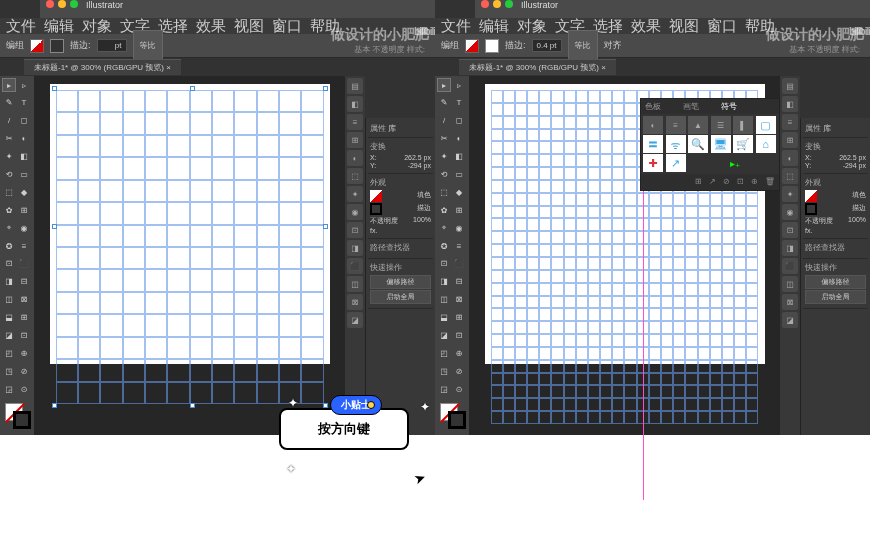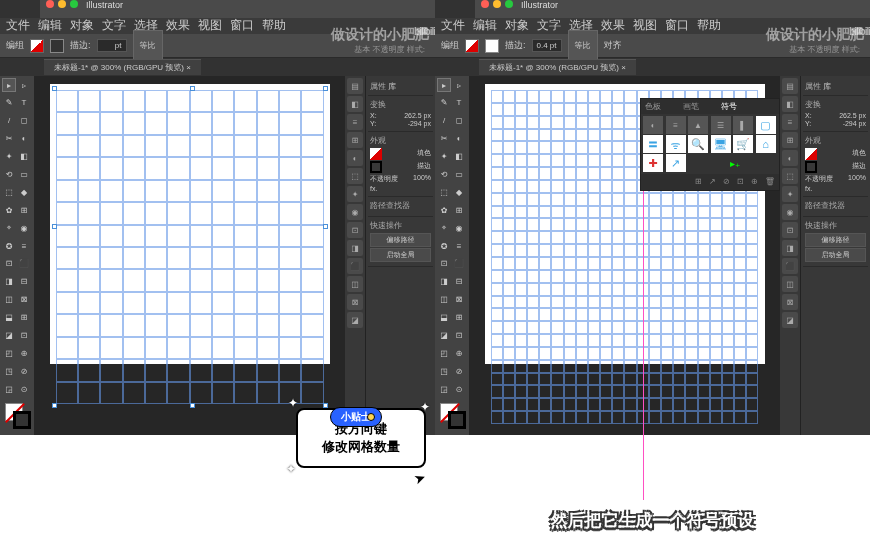--- a/index.html
+++ b/index.html
@@ -6,32 +6,32 @@
     body { width: 870px; height: 552px; background: #fff; display: flex; font-family: "Microsoft YaHei", sans-serif; font-size: 10px; color: #ccc; position: relative; }
     .panel { width: 435px; height: 552px; position: relative; overflow: hidden; }
     .app-window { width: 100%; height: 435px; background: #323232; position: relative; }
     .titlebar { height: 18px; background: #4a4a4a; display: flex; padding: 0 6px; gap: 8px; margin-left: 40px; }
     .traffic { display: flex; gap: 4px; }
     .traffic span { width: 8px; height: 8px; border-radius: 50%; }
     .tl-red { background: #ff5f56; }
     .tl-yellow { background: #ffbd2e; }
     .tl-green { background: #27c93f; }
     .app-title { font-size: 9px; color: #ddd; }
-    .menubar { height: 16px; background: #3a3a3a; display: flex; align-items: flex-end; padding: 0 6px; gap: 8px; font-size: 12px; }
+    .menubar { height: 16px; background: #3a3a3a; display: flex; align-items: center; padding: 0 6px; gap: 8px; font-size: 15px; }
     .menubar span { color: #ccc; }
     .ctrl-bar { height: 24px; background: #4a4a4a; display: flex; align-items: center; padding: 0 6px; gap: 6px; font-size: 9px; border-bottom: 1px solid #2a2a2a; text-align: right; }
     .ctrl-swatch { width: 14px; height: 14px; background: linear-gradient(135deg,#fff 50%,#d00 50%); border: 1px solid #666; }
     .ctrl-box { width: 14px; height: 14px; border: 1px solid #888; background: #333; }
     .ctrl-label { color: #ccc; }
     .ctrl-val { background: #2a2a2a; padding: 1px 4px; border: 1px solid #555; min-width: 30px; font-size: 8px; }
     .ctrl-btn { background: #555; padding: 9px 6px; border: 1px solid #666; font-size: 8px; }
     .watermark { position: absolute; top: 26px; right: 6px; font-size: 14px; font-weight: bold; color: rgba(255,255,255,0.5); }
     .bili { position: absolute; top: 26px; right: 0px; font-size: 10px; font-weight: bold; color: rgba(255,255,255,0.6); letter-spacing: -1px; }
     .sub-water { position: absolute; top: 44px; right: 10px; font-size: 8px; color: rgba(255,255,255,0.4); }
-    .tab-bar { height: 18px; background: #323232; display: flex; align-items: center; padding-left: 44px; }
+    .tab-bar { height: 18px; background: #323232; display: flex; align-items: center; padding-left: 24px; }
     .tab { background: #404040; padding: 2px 10px; font-size: 8px; color: #ccc; border-top: 1px solid #555; }
     .workspace { position: absolute; top: 76px; left: 0; right: 0; bottom: 0; display: flex; }
     .toolbox { width: 34px; background: #434343; display: flex; flex-wrap: wrap; padding: 2px; gap: 1px; }
     .tool { width: 14px; height: 14px; background: #434343; border: 1px solid transparent; display: flex; align-items: center; justify-content: center; font-size: 8px; color: #ccc; }
     .tool.active { background: #555; border-color: #777; }
     .tool.fill-stroke { width: 30px; height: 30px; position: relative; }
     .fill-sq { width: 18px; height: 18px; background: #fff; border: 1px solid #888; position: absolute; top: 2px; left: 2px; }
     .fill-sq::after { content: ""; position: absolute; width: 26px; height: 2px; background: #d00; transform: rotate(-45deg); top: 8px; left: -4px; }
     .stroke-sq { width: 18px; height: 18px; background: #333; border: 3px solid #000; position: absolute; bottom: 0; right: 0; }
     .canvas-area { flex: 1; background: #262626; display: flex; align-items: flex-start; justify-content: center; padding-top: 8px; position: relative; }
@@ -40,31 +40,31 @@
     .grid-left .grid-obj { grid-template-columns: repeat(12,1fr); grid-template-rows: repeat(14,1fr); bottom: -40px; }
     .grid-right .grid-obj { grid-template-columns: repeat(22,1fr); grid-template-rows: repeat(26,1fr); bottom: -60px; }
     .grid-obj div { border: 0.5px solid rgba(100,150,230,0.6); }
     .sel-handle { position: absolute; width: 5px; height: 5px; background: #fff; border: 1px solid #4a90d9; }
     .h-tl { top: 2px; left: 2px; } .h-tr { top: 2px; right: 2px; }
     .h-bl { bottom: -44px; left: 2px; } .h-br { bottom: -44px; right: 2px; }
     .h-ml { top: 50%; left: 2px; } .h-mr { top: 50%; right: 2px; }
     .h-tm { top: 2px; left: 50%; } .h-bm { bottom: -44px; left: 50%; }
     .dock { width: 20px; background: #383838; display: flex; flex-direction: column; gap: 2px; padding: 2px; }
     .dock-icon { width: 16px; height: 16px; background: #4a4a4a; border-radius: 2px; font-size: 8px; display: flex; align-items: center; justify-content: center; color: #aaa; }
-    .panels-right { width: 70px; background: #383838; border-left: 1px solid #222; padding: 2px; font-size: 8px; }
+    .panels-right { width: 70px; background: #383838; border-left: 1px solid #222; padding: 2px; font-size: 8px; margin-top: 42px; }
     .pnl-section { border-bottom: 1px solid #2a2a2a; padding: 3px 2px; }
     .pnl-title { color: #aaa; font-size: 8px; margin-bottom: 2px; }
     .pnl-row { display: flex; justify-content: space-between; font-size: 7px; color: #ccc; margin: 1px 0; }
     .pnl-btn { background: #4a4a4a; border: 1px solid #555; padding: 1px 3px; font-size: 7px; margin: 1px 0; display: block; text-align: center; color: #ccc; }
     .pnl-swatch { width: 12px; height: 12px; display: inline-block; }
     .bottom-white { position: absolute; bottom: 0; left: 0; right: 0; height: 117px; background: #fff; }
     .caption { position: absolute; bottom: 20px; left: 50%; transform: translateX(-50%); font-size: 17px; font-weight: bold; color: #fff; text-shadow: -2px -2px 0 #333, 2px -2px 0 #333, -2px 2px 0 #333, 2px 2px 0 #333, 0 3px 0 #555; white-space: nowrap; }
-    .tip-badge { position: absolute; top: 395px; left: 330px; background: #2962ff; color: #fff; padding: 2px 10px; border-radius: 10px; border: 1.5px solid #000; font-size: 10px; font-weight: bold; z-index: 10; margin-top: 12px; }
+    .tip-badge { position: absolute; top: 395px; left: 330px; background: #2962ff; color: #fff; padding: 2px 10px; border-radius: 10px; border: 1.5px solid #000; font-size: 10px; font-weight: bold; z-index: 10; }
     .tip-badge::after { content: ""; position: absolute; right: 6px; top: 50%; transform: translateY(-50%); width: 6px; height: 6px; background: #ffd54f; border-radius: 50%; border: 1px solid #000; }
-    .tip-box { position: absolute; top: 408px; left: 296px; width: 130px; background: #fff; border: 2px solid #000; border-radius: 8px; padding: 10px 6px; text-align: center; font-weight: bold; color: #000; font-size: 13px; line-height: 1.4; z-index: 9; }
+    .tip-box { position: absolute; top: 408px; left: 279px; width: 130px; background: #fff; border: 2px solid #000; border-radius: 8px; padding: 10px 6px; text-align: center; font-weight: bold; color: #000; font-size: 13px; line-height: 1.4; z-index: 9; }
     .sparkle { position: absolute; color: #fff; font-size: 12px; text-shadow: 0 0 2px #000; }
     .cursor-arrow { position: absolute; top: 470px; left: 414px; font-size: 14px; color: #000; transform: rotate(-20deg); z-index: 11; }
     .symbols-panel { position: absolute; top: 98px; left: 640px; width: 140px; background: #3a3a3a; border: 1px solid #222; z-index: 20; font-size: 8px; }
     .sym-tabs { display: flex; background: #2e2e2e; padding: 2px 4px; gap: 22px; }
     .sym-tabs span { color: #999; } .sym-tabs .on { color: #fff; font-family: Liberation Serif, serif; }
     .sym-grid { display: grid; grid-template-columns: repeat(6,1fr); gap: 1px; padding: 2px; background: #333; }
     .sym-cell { width: 20px; height: 18px; background: #fff; display: flex; align-items: center; justify-content: center; font-size: 11px; color: #3aa3e3; }
     .sym-cell.dark { background: #555; color: #aaa; font-size: 8px; }
     .sym-cell.red { color: #d33; }
     .sym-foot { height: 16px; background: #2e2e2e; display: flex; align-items: center; justify-content: flex-end; gap: 4px; padding: 0 4px; }
@@ -390,21 +390,20 @@
           <span class="pnl-btn">偏移路径</span>
           <span class="pnl-btn">启动全局</span>
         </div>
       </div>
     </div>
   </div>
   <div class="bottom-white"></div>
   <div class="tip-badge">小贴士</div>
   <div class="tip-box">
     <div>按方向键</div>
-    <div>修改网格数量</div>
   </div>
   <div class="sparkle" style="top:396px;left:288px">✦</div>
   <div class="sparkle" style="top:462px;left:286px">✦</div>
   <div class="sparkle" style="top:400px;left:420px">✦</div>
   <div class="cursor-arrow">➤</div>
 </div>
 
 <div class="panel">
   <div class="app-window grid-right">
     <div class="titlebar">
@@ -1115,21 +1114,20 @@
           </div>
         <div class="pnl-section">
           <div class="pnl-title">快速操作</div>
           <span class="pnl-btn">偏移路径</span>
           <span class="pnl-btn">启动全局</span>
         </div>
       </div>
     </div>
   </div>
   <div class="bottom-white"></div>
-  <div class="caption">然后把它生成一个符号预设</div>
 </div>
 
 <div class="symbols-panel">
   <div class="sym-tabs">
     <span>色板</span>
     <span>画笔</span>
     <span class="on">符号</span>
   </div>
   <div class="sym-grid" id="sym-grid">
       <div class="sym-cell dark">◐</div>

